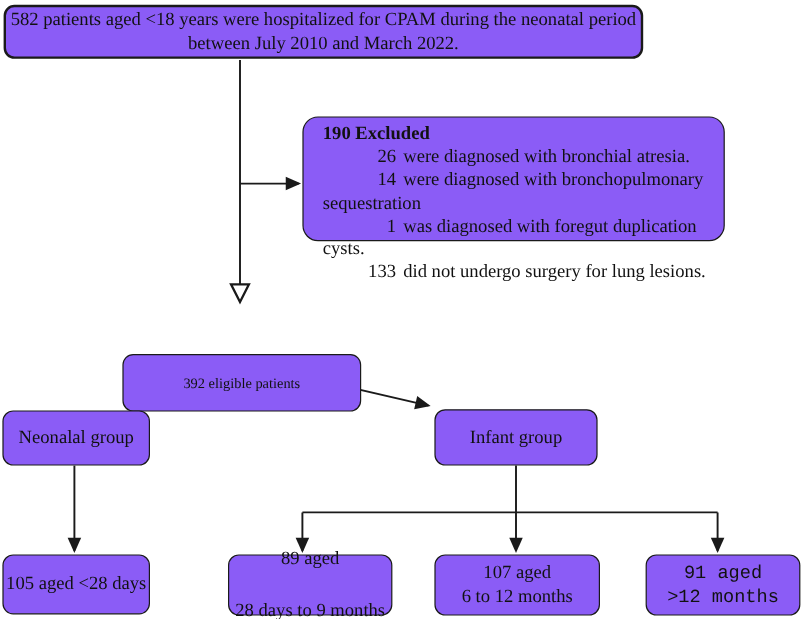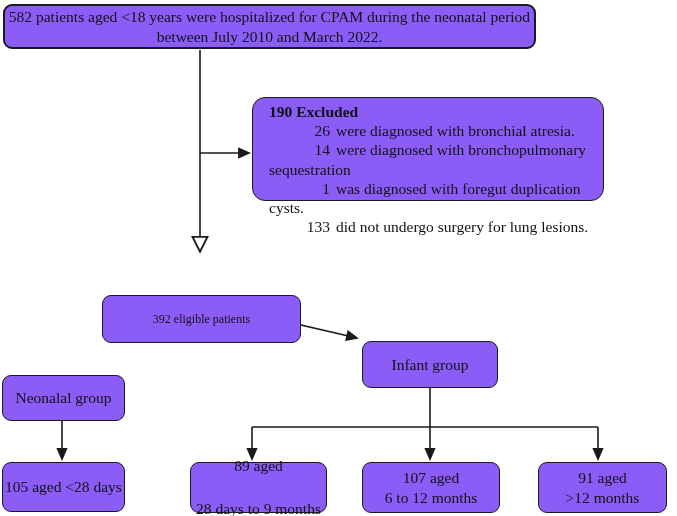--- a/index.html
+++ b/index.html
@@ -54,26 +54,26 @@
   }
   .excluded .title { font-weight: bold; }
   .excluded .row .num {
     display: inline-block;
     width: 29px;
     text-align: right;
     margin-right: 6px;
     margin-left: 32px;
   }
   .node.eligible { left: 102px; top: 254px; width: 199px; height: 48px; font-size: 12px; margin-top: 41px; }
-  .node.neonatal { left: 2px;   top: 342px; width: 123px; height: 46px; margin-top: 33px; }
+  .node.neonatal { left: 2px;   top: 342px; width: 123px; height: 46px; }
   .node.infant   { left: 362px; top: 341px; width: 136px; height: 47px; }
   .node.out1 { left: 2px;   top: 462px; width: 123px; height: 50px; }
   .node.out2 { left: 190px; top: 462px; width: 137px; height: 51px; gap: 23px; }
   .node.out3 { left: 362px; top: 462px; width: 138px; height: 51px; }
-  .node.out4 { left: 538px; top: 462px; width: 129px; height: 51px; }
+  .node.out4 { left: 538px; top: 462px; width: 129px; height: 51px; font-family: Liberation Mono, monospace; }
   .node .line { display: block; }
 </style>
 </head>
 <body>
 
 <div class="canvas">
 
   <svg class="arrow-layer" viewBox="0 0 677 516" xmlns="http://www.w3.org/2000/svg">
     <defs>
       <marker id="mFilled" viewBox="0 0 10 10" refX="8.5" refY="5" markerWidth="8.5" markerHeight="8" orient="auto-start-reverse">

